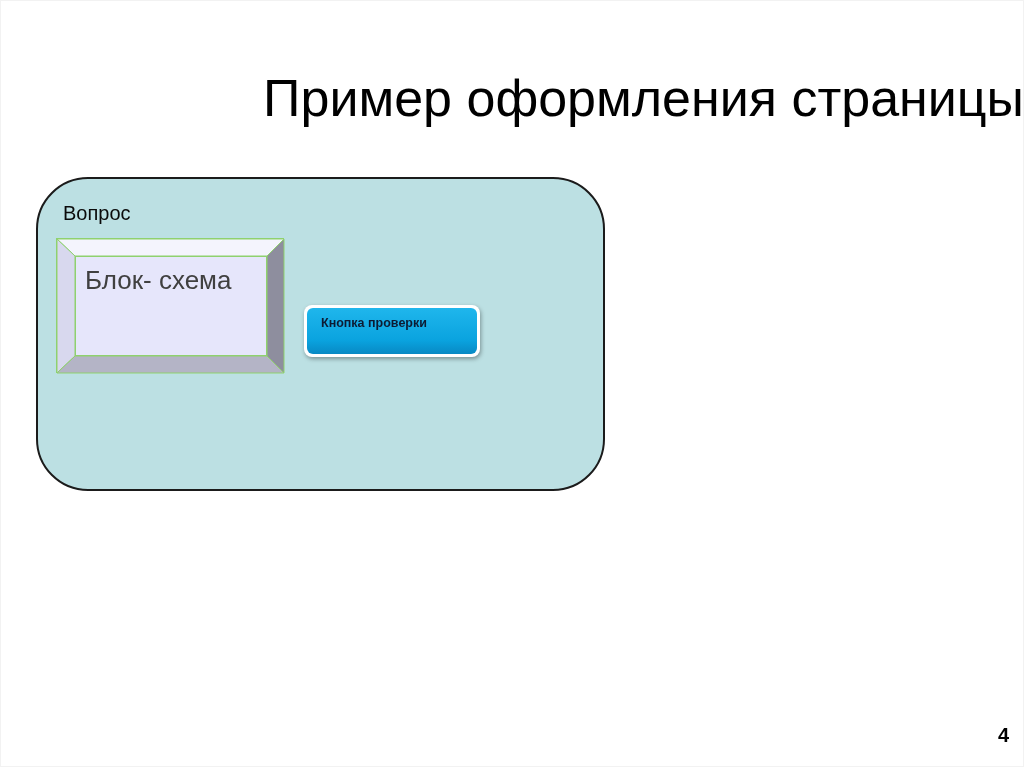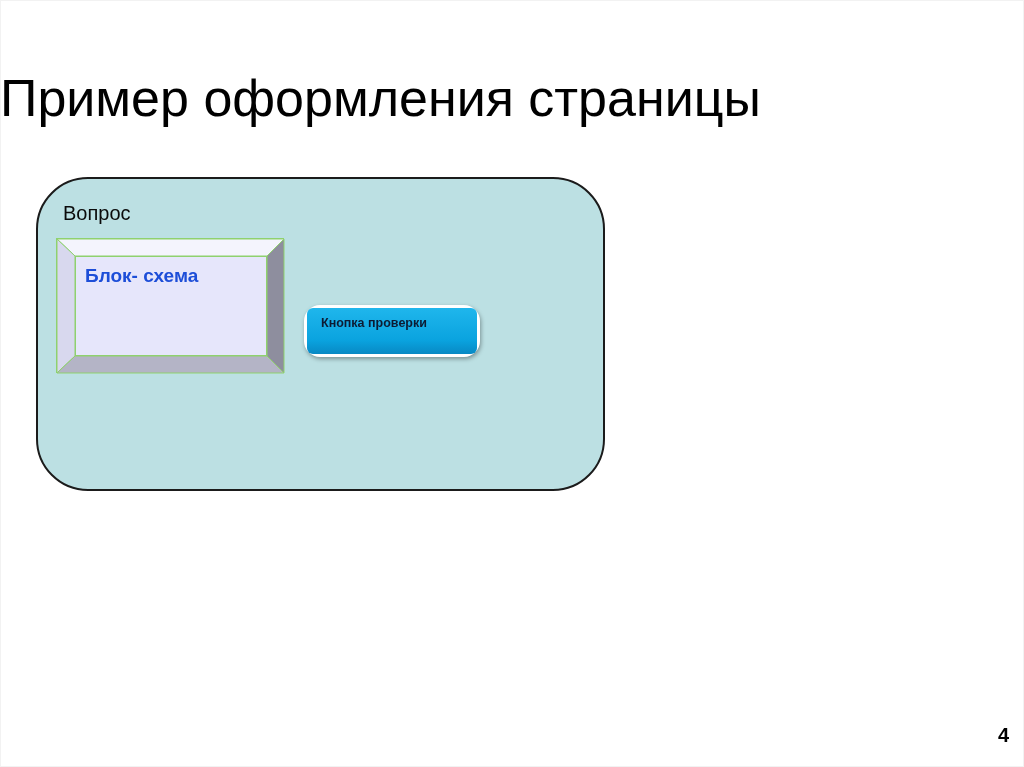--- a/index.html
+++ b/index.html
@@ -7,21 +7,21 @@
       width: 1024px; height: 767px; position: relative; overflow: hidden;
       background: #ffffff;
       font-family: "Liberation Sans", sans-serif;
     }
     .slide-frame {
       position: absolute; left: 0; top: 0; width: 1022px; height: 765px;
       border: 1px solid #f2f2f2;
     }
     .title {
       position: absolute; left: 0; top: 62px; width: 1024px;
-      text-align: left;
+      text-align: right;
       font-size: 52px; color: #000; line-height: 72px;
       letter-spacing: 0px;
     }
     .panel {
       position: absolute; left: 36px; top: 177px;
       width: 569px; height: 314px;
       background: #bce0e3;
       border: 2px solid #1b1b1b;
       border-radius: 52px;
       box-sizing: border-box;
@@ -37,27 +37,27 @@
     }
     .bevel svg { position: absolute; left: 0; top: 0; }
     .bevel-face {
       position: absolute; left: 75px; top: 256px; width: 192px; height: 100px;
       background: #e6e6fb;
       box-sizing: border-box;
       border: 1px solid #8fd16e;
     }
     .bevel-label {
       position: absolute; left: 85px; top: 265px;
-      font-size: 19px; font-weight: bold; color: #1d4ed8;
+      font-size: 26px; font-weight: normal; color: #404040;
     }
     .check-button {
       position: absolute; left: 304px; top: 305px; width: 176px; height: 52px;
       box-sizing: border-box;
       background: #ffffff;
-      border-radius: 16px;
+      border-radius: 8px;
       box-shadow: 1px 2px 4px rgba(0,0,0,0.35);
       padding: 3px;
       cursor: pointer;
     }
     .check-button-inner {
       width: 100%; height: 100%; box-sizing: border-box;
       border-radius: 6px;
       background: linear-gradient(#1fb6ec, #0aa3df 70%, #0889c4);
       position: relative;
     }

